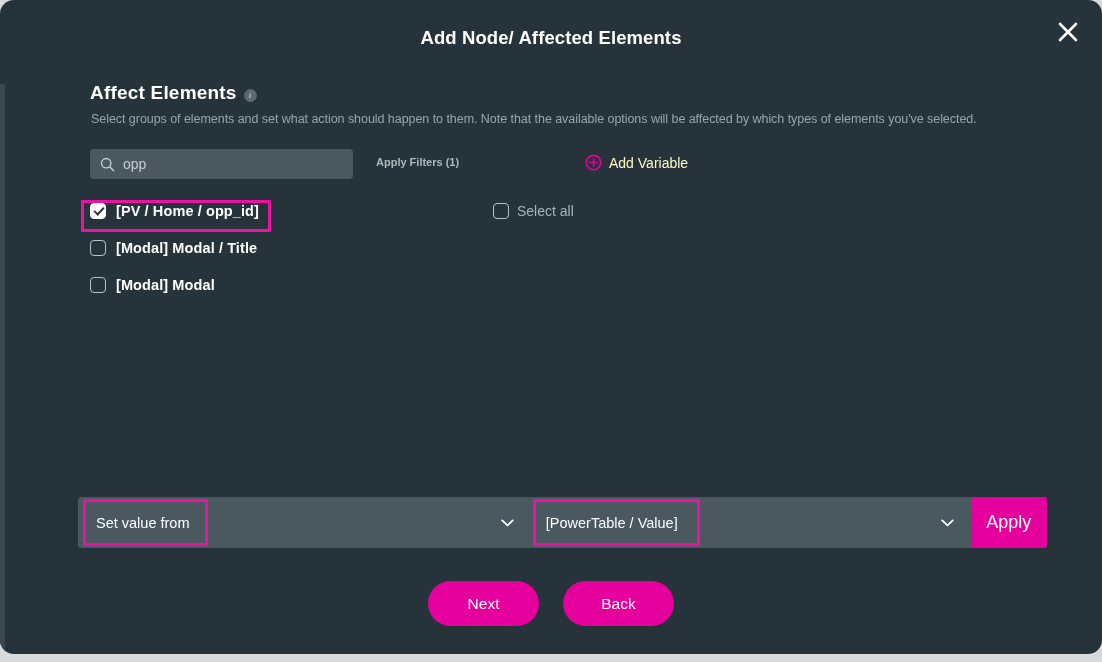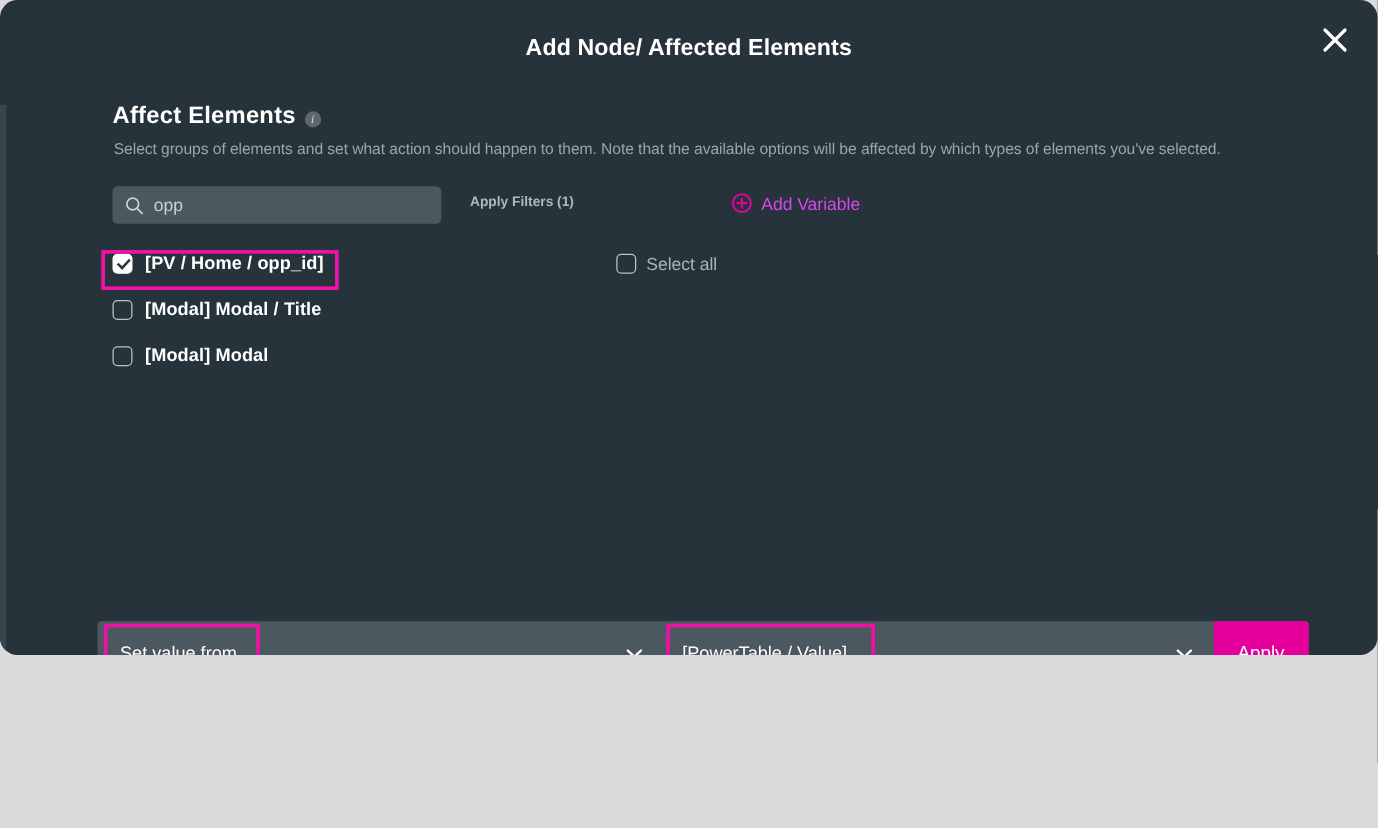--- a/index.html
+++ b/index.html
@@ -14,21 +14,21 @@
     font-family: "Liberation Sans", sans-serif;
     -webkit-font-smoothing: antialiased;
   }
 
   
   .modal {
     position: absolute;
     left: 0;
     top: 0;
     width: 1102px;
-    height: 524px;
+    height: 654px;
     background: #27333a;
     border-radius: 14px;
     box-sizing: border-box;
     overflow: hidden;
   }
 
   
   .scroll-strip {
     position: absolute;
     left: 0;
@@ -174,21 +174,21 @@
   .add-variable {
     position: absolute;
     left: 585px;
     top: 154px;
     display: flex;
     align-items: center;
     gap: 7px;
     cursor: pointer;
   }
   .add-variable .label {
-    color: #d946ef;
+    color: #fef9c3;
     font-size: 14px;
     text-align: center;
   }
 
   
   .list {
     position: absolute;
     left: 90px;
     top: 200px;
     width: 500px;
@@ -258,21 +258,21 @@
     position: absolute;
     right: 17px;
     top: 50%;
     transform: translateY(-50%);
     display: block;
   }
   .apply-btn {
     width: 77px;
     background: #e5009e;
     color: #ffffff;
-    font-size: 15px;
+    font-size: 18px;
     display: flex;
     align-items: center;
     justify-content: center;
     border-radius: 0 3px 3px 0;
     cursor: pointer;
   }
 
   
   .nav-buttons {
     position: absolute;

